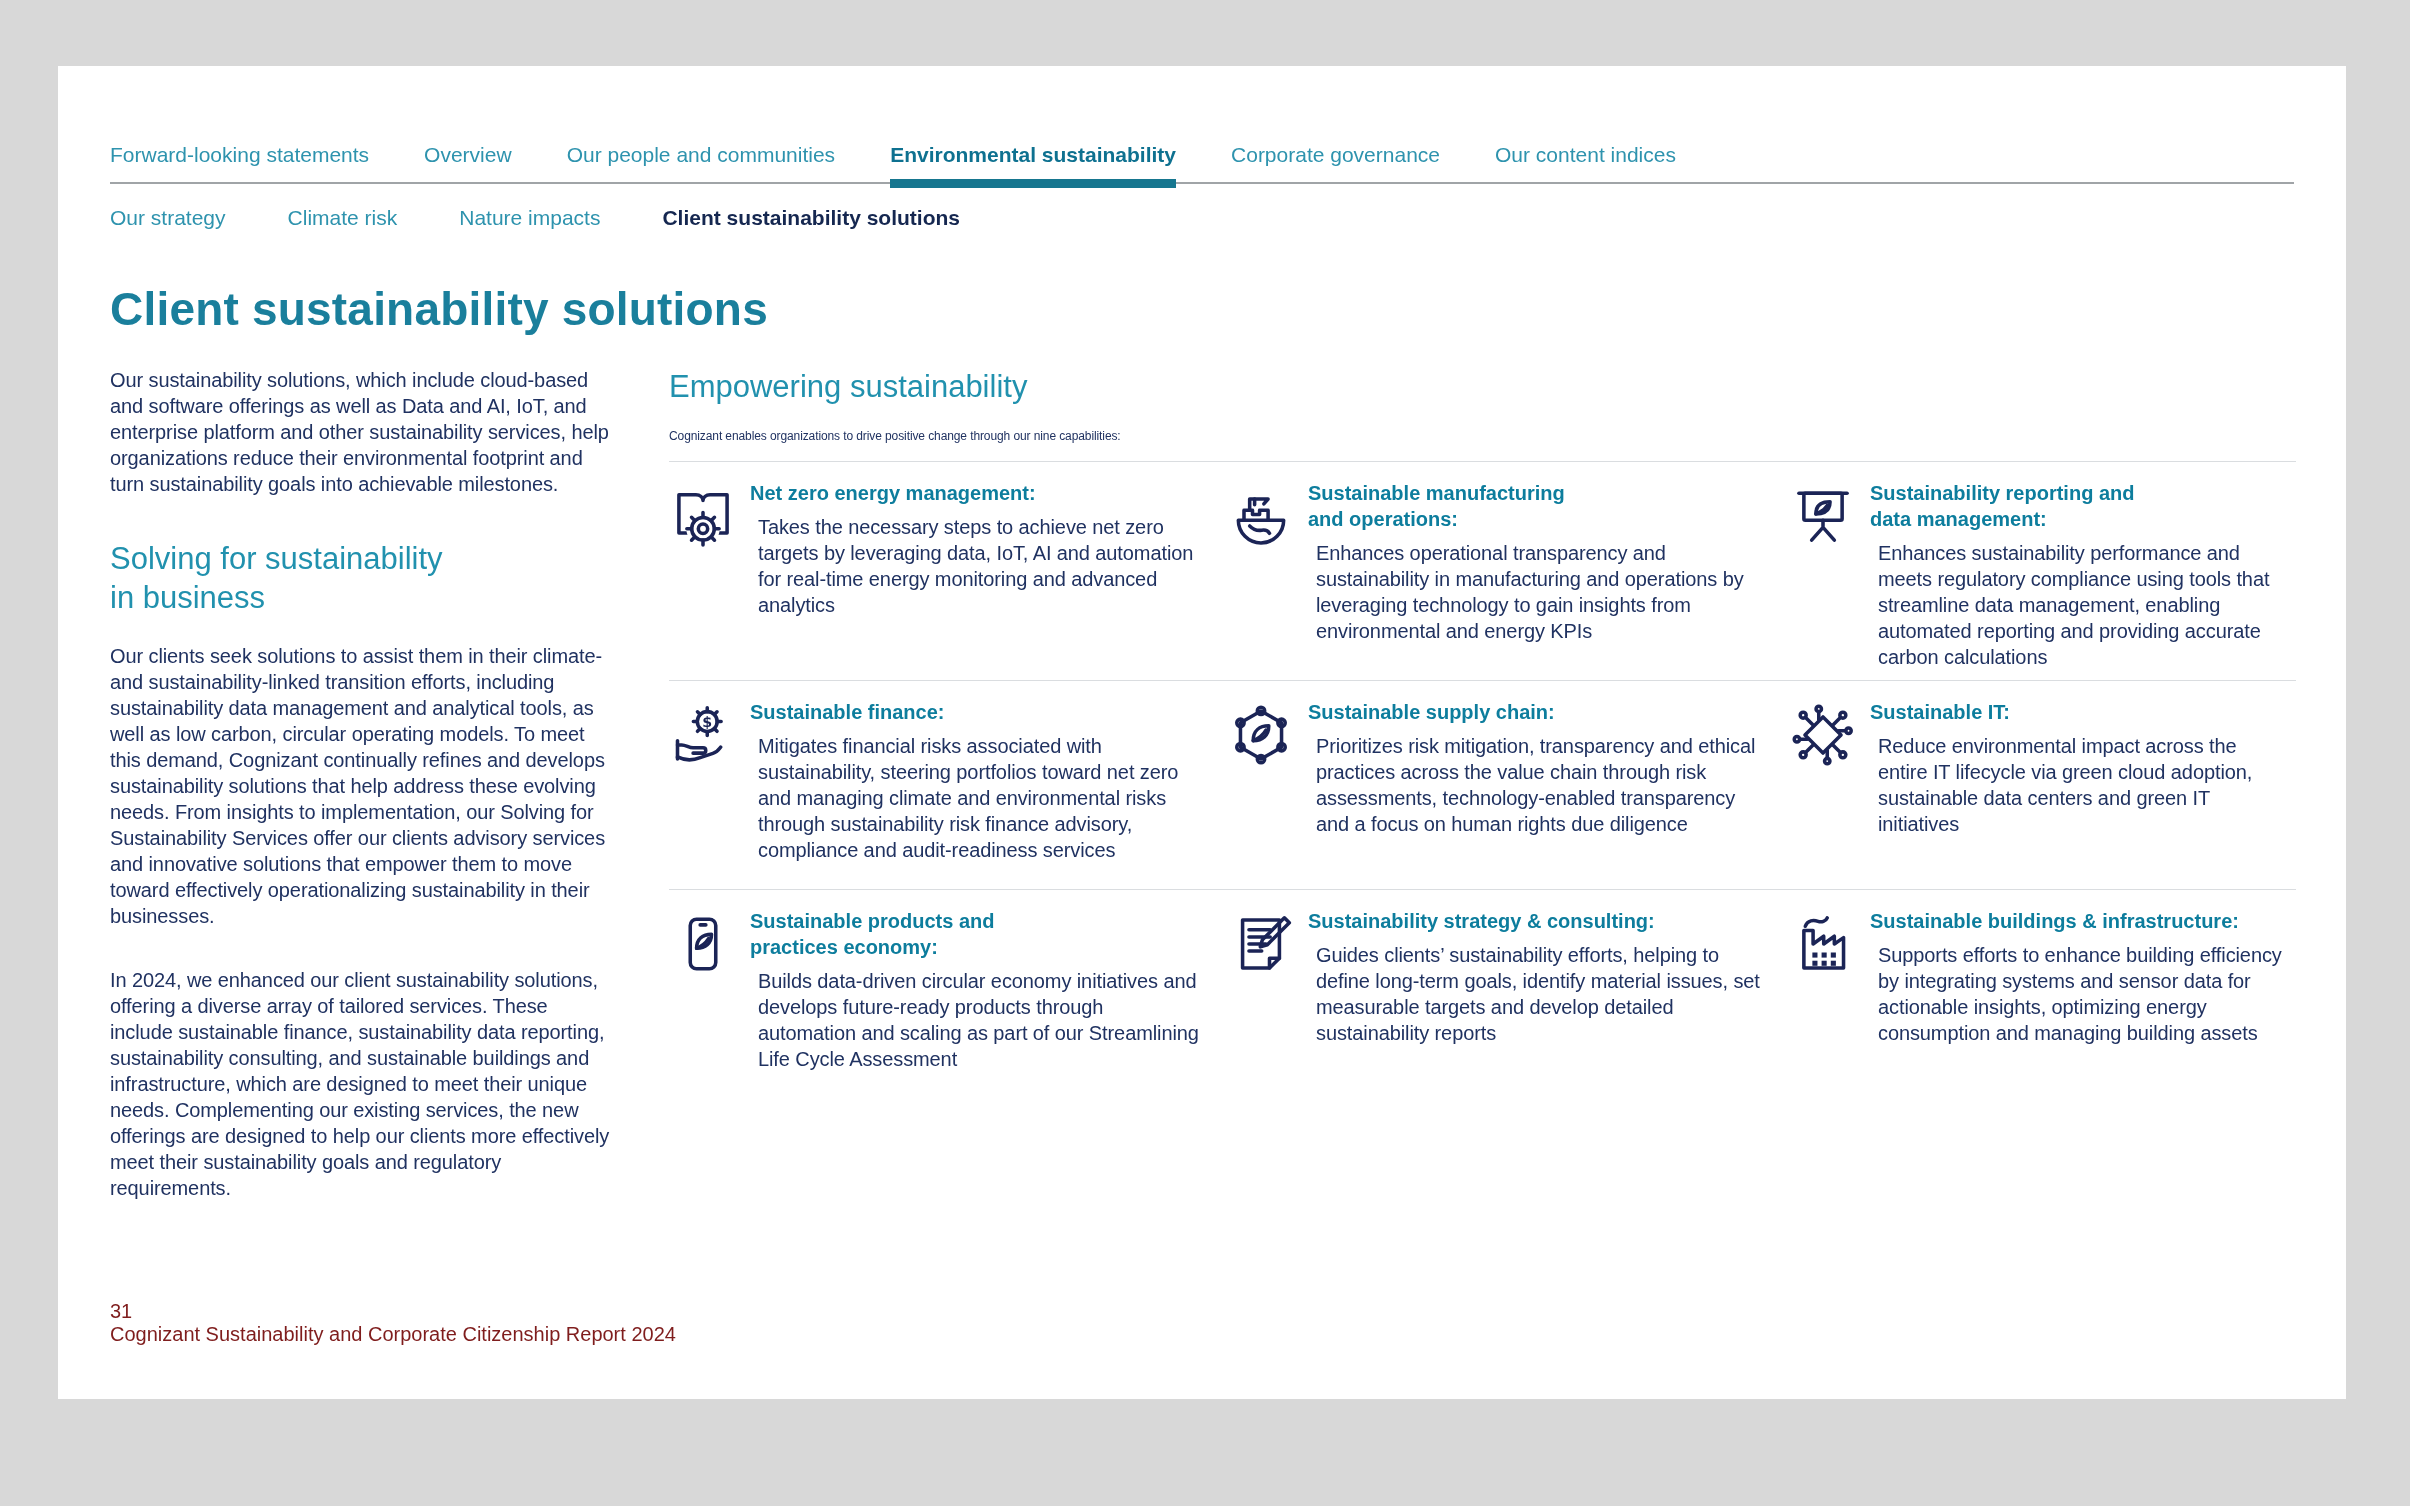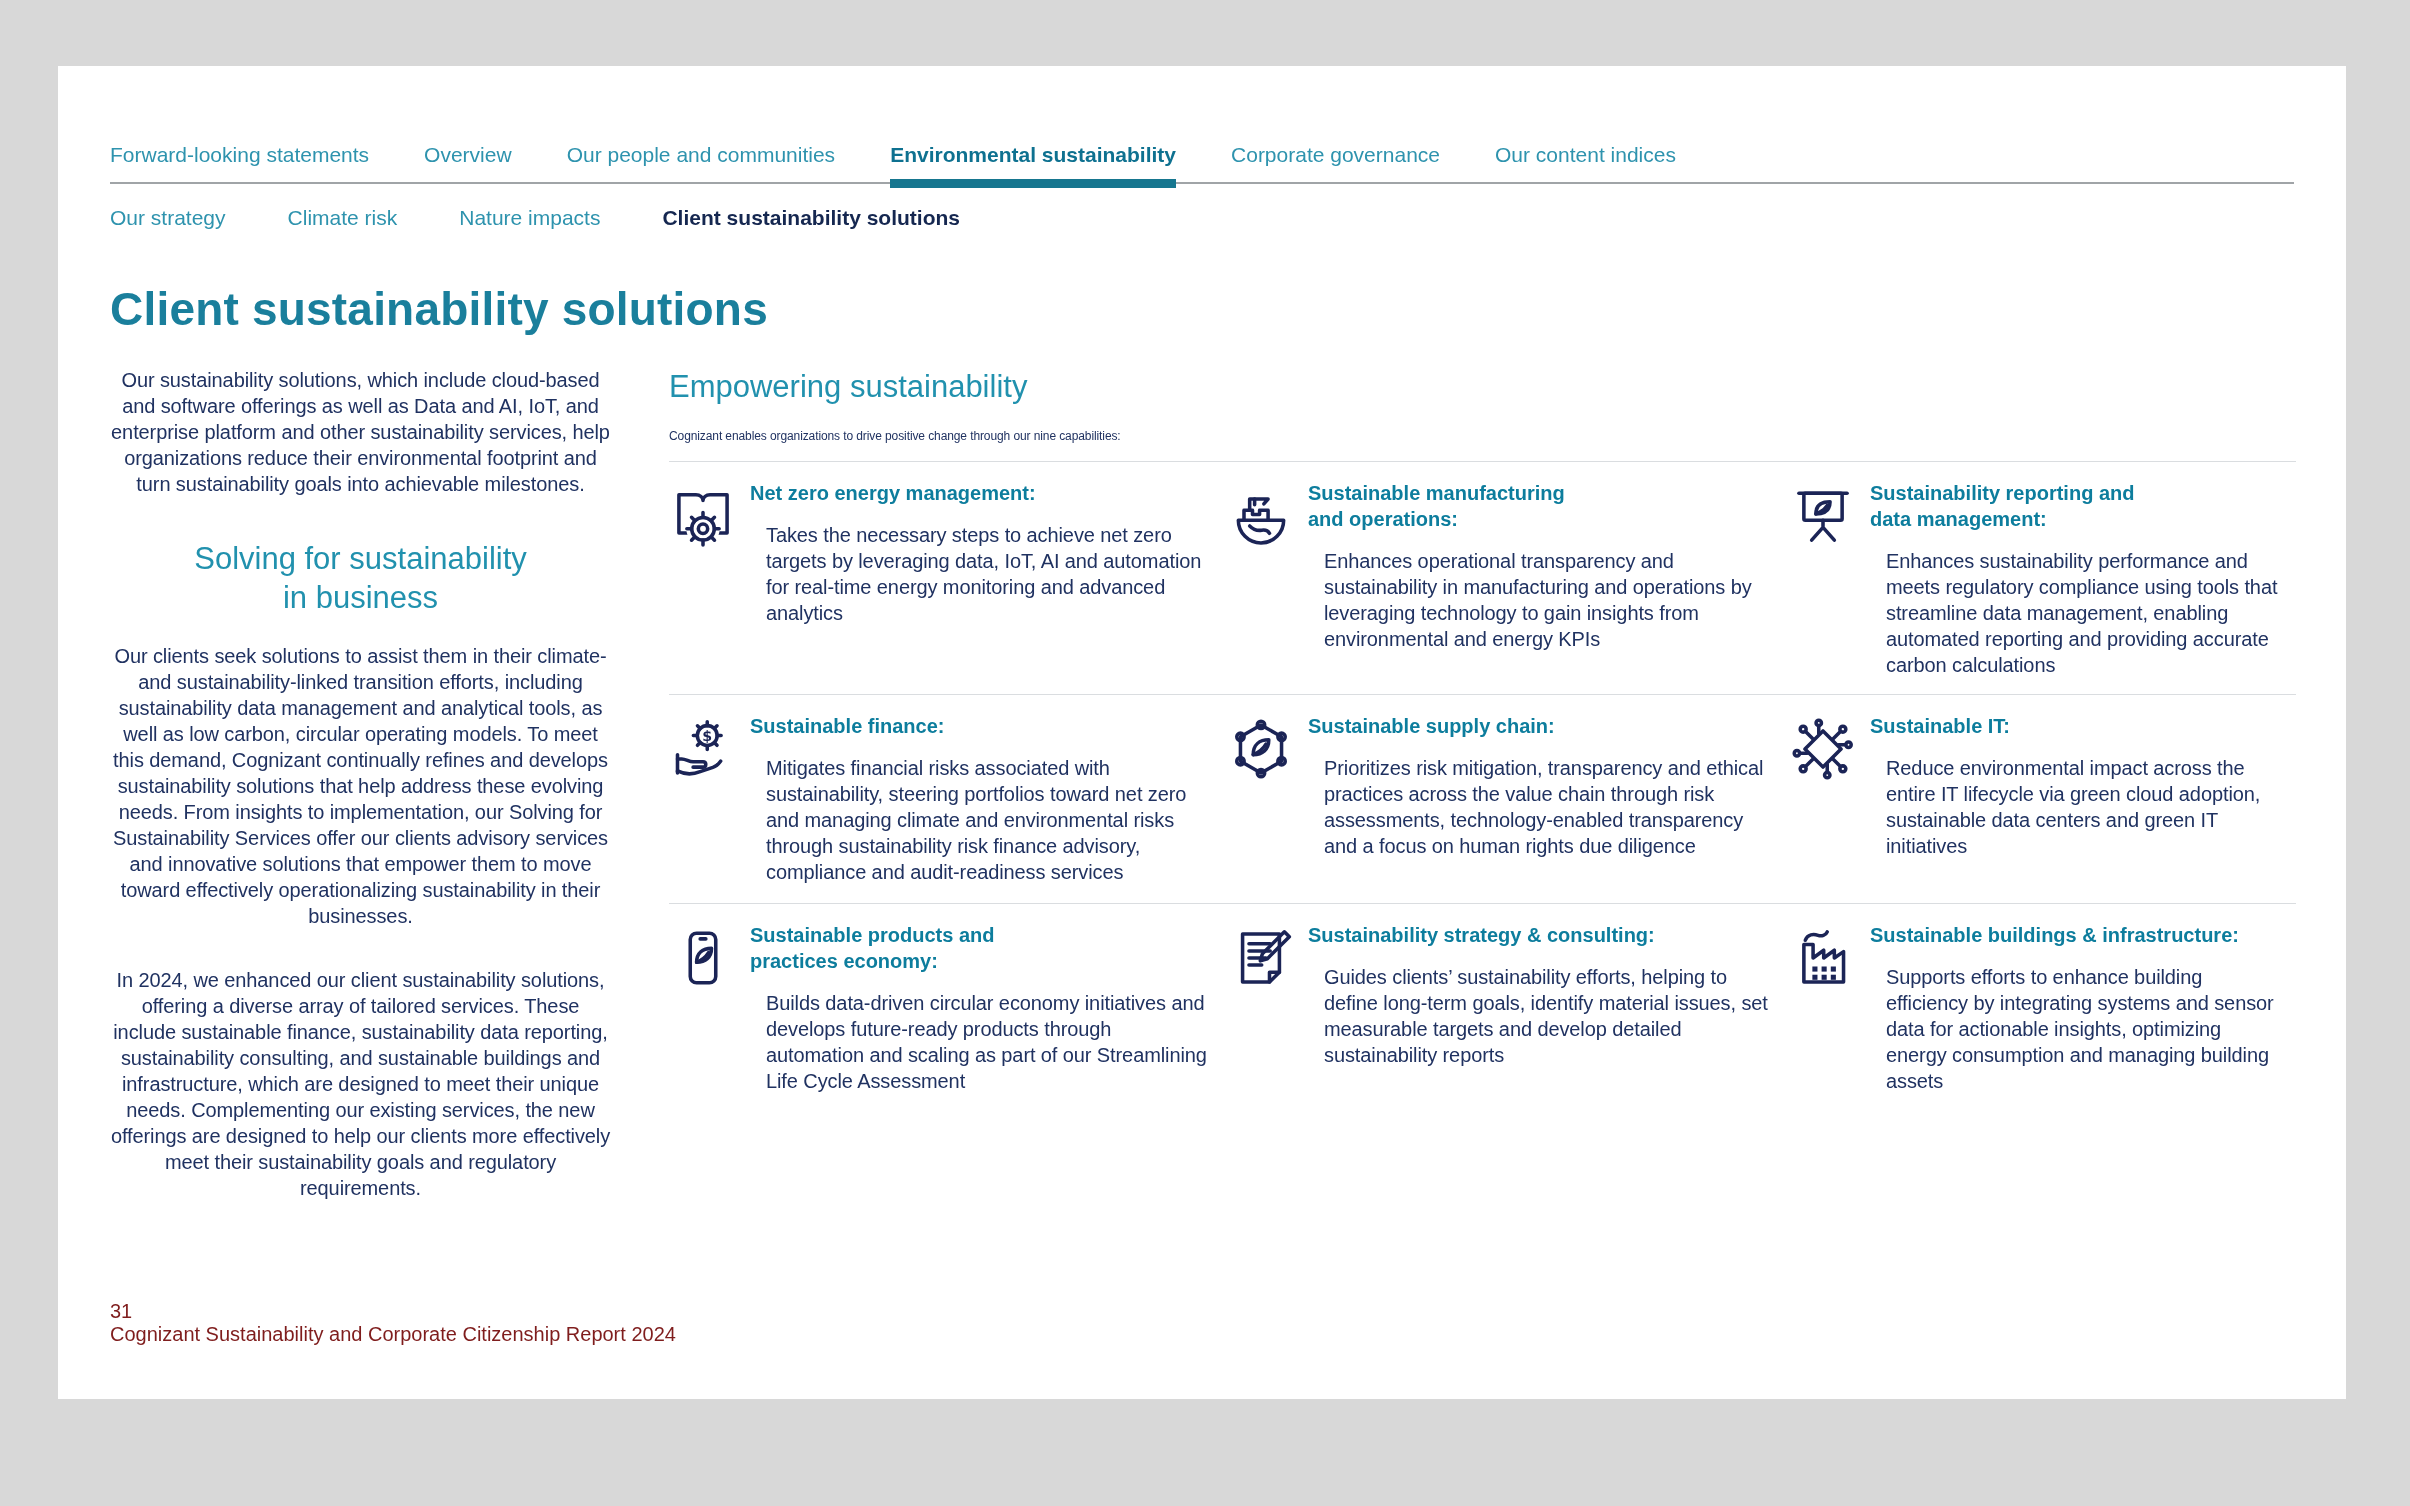--- a/index.html
+++ b/index.html
@@ -51,21 +51,21 @@
     margin:53px 0 0;
     font-size:46px; line-height:51px;
     font-weight:700;
     color:#1a7f9c;
     letter-spacing:0.2px;
   }
 
   
   .main { display:flex; margin-top:32px; }
 
-  .left-col { width:501px; flex:none;text-align:center; }
+  .left-col { width:501px; flex:none; }
   .left-col p {
     font-size:20px; line-height:26px;
     color:#203261; letter-spacing:-0.1px;
     margin:0 0 38px;
   }
   .left-col h2 {
     font-size:31px; line-height:39px;
     font-weight:400;
     color:#2191ae;
     margin:42px 0 26px;
@@ -102,21 +102,21 @@
   .cap-title {
     font-size:20px; line-height:26px;
     font-weight:700;
     color:#0d7d9d;
     margin:0;
     white-space:pre-line;
   }
   .cap-body {
     font-size:20px; line-height:26px;
     color:#203261; letter-spacing:-0.1px;
-    margin:16px; max-width:444px;
+    margin:8px; max-width:444px;
   }
   .cap-card.col3 .cap-body { max-width:428px; }
 
   
   .footer {
     position:absolute; left:52px; bottom:53px;
     display:flex; align-items:flex-start;
     font-size:20px; color:#7f1d1d;flex-direction:column;
   }
   .footer .page-num { width:71px; }

